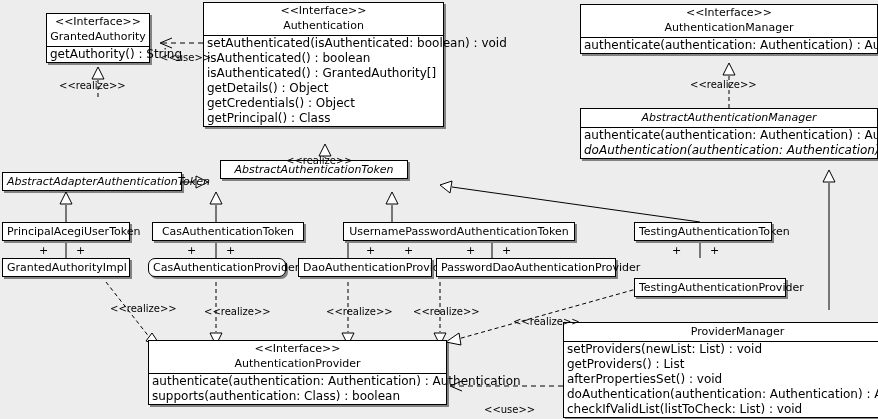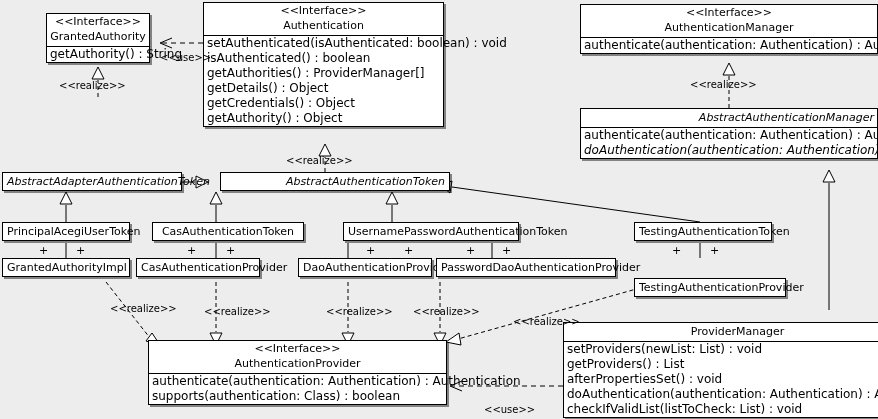--- a/index.html
+++ b/index.html
@@ -53,21 +53,20 @@
   }
   .cname {
     display: block;
     text-align: center;
     font-size: 11px;
     line-height: 15px;
     white-space: nowrap;
   }
   .cname.abstract {
     font-style: italic;
-    text-align: right;
   }
   .members {
     border-top: 1px solid #000;
     padding: 0;
   }
   .member {
     font-size: 12px;
     line-height: 15px;
     padding: 0 0 0 3px;
     white-space: nowrap;
@@ -218,24 +217,24 @@
 
 
   <div class="uml-class" style="left:203px; top:2px; width:241px;">
     <div class="hdr">
       <span class="stereo">&lt;&lt;Interface&gt;&gt;</span>
       <span class="cname">Authentication</span>
     </div>
     <div class="members">
       <div class="member">setAuthenticated(isAuthenticated: boolean) : void</div>
       <div class="member">isAuthenticated() : boolean</div>
-      <div class="member">getAuthorities() : ProviderManager[]</div>
+      <div class="member">isAuthenticated() : GrantedAuthority[]</div>
       <div class="member">getDetails() : Object</div>
       <div class="member">getCredentials() : Object</div>
-      <div class="member">getAuthority() : Object</div>
+      <div class="member">getPrincipal() : Class</div>
     </div>
   </div>
 
   <div class="uml-class" style="left:580px; top:4px; width:298px;">
     <div class="hdr">
       <span class="stereo">&lt;&lt;Interface&gt;&gt;</span>
       <span class="cname">AuthenticationManager</span>
     </div>
     <div class="members">
       <div class="member">authenticate(authentication: Authentication) : Authentication</div>
@@ -251,57 +250,57 @@
       <div class="member abstract">doAuthentication(authentication: Authentication) : Authentication</div>
     </div>
   </div>
 
   <div class="uml-class compact" style="left:2px; top:172px; width:180px;">
     <div class="hdr">
       <span class="cname abstract">AbstractAdapterAuthenticationToken</span>
     </div>
   </div>
 
-  <div class="uml-class compact" style="left:220px; top:172px; width:230px;">
+  <div class="uml-class compact" style="left:220px; top:160px; width:188px;">
     <div class="hdr">
       <span class="cname abstract">AbstractAuthenticationToken</span>
     </div>
   </div>
 
   <div class="uml-class compact" style="left:2px; top:222px; width:128px;">
     <div class="hdr">
       <span class="cname">PrincipalAcegiUserToken</span>
     </div>
   </div>
 
   <div class="uml-class compact" style="left:152px; top:222px; width:152px;">
     <div class="hdr">
       <span class="cname">CasAuthenticationToken</span>
     </div>
   </div>
 
-  <div class="uml-class compact" style="left:343px; top:222px; width:176px;">
+  <div class="uml-class compact" style="left:343px; top:222px; width:232px;">
     <div class="hdr">
       <span class="cname">UsernamePasswordAuthenticationToken</span>
     </div>
   </div>
 
   <div class="uml-class compact" style="left:634px; top:222px; width:138px;">
     <div class="hdr">
       <span class="cname">TestingAuthenticationToken</span>
     </div>
   </div>
 
   <div class="uml-class compact" style="left:2px; top:258px; width:128px;">
     <div class="hdr">
       <span class="cname">GrantedAuthorityImpl</span>
     </div>
   </div>
 
-  <div class="uml-class compact" style="left:136px; top:258px; width:124px;">
+  <div class="uml-class compact" style="left:148px; top:258px; width:138px;border-radius:7px;">
     <div class="hdr">
       <span class="cname">CasAuthenticationProvider</span>
     </div>
   </div>
 
   <div class="uml-class compact" style="left:298px; top:258px; width:134px;">
     <div class="hdr">
       <span class="cname">DaoAuthenticationProvider</span>
     </div>
   </div>

